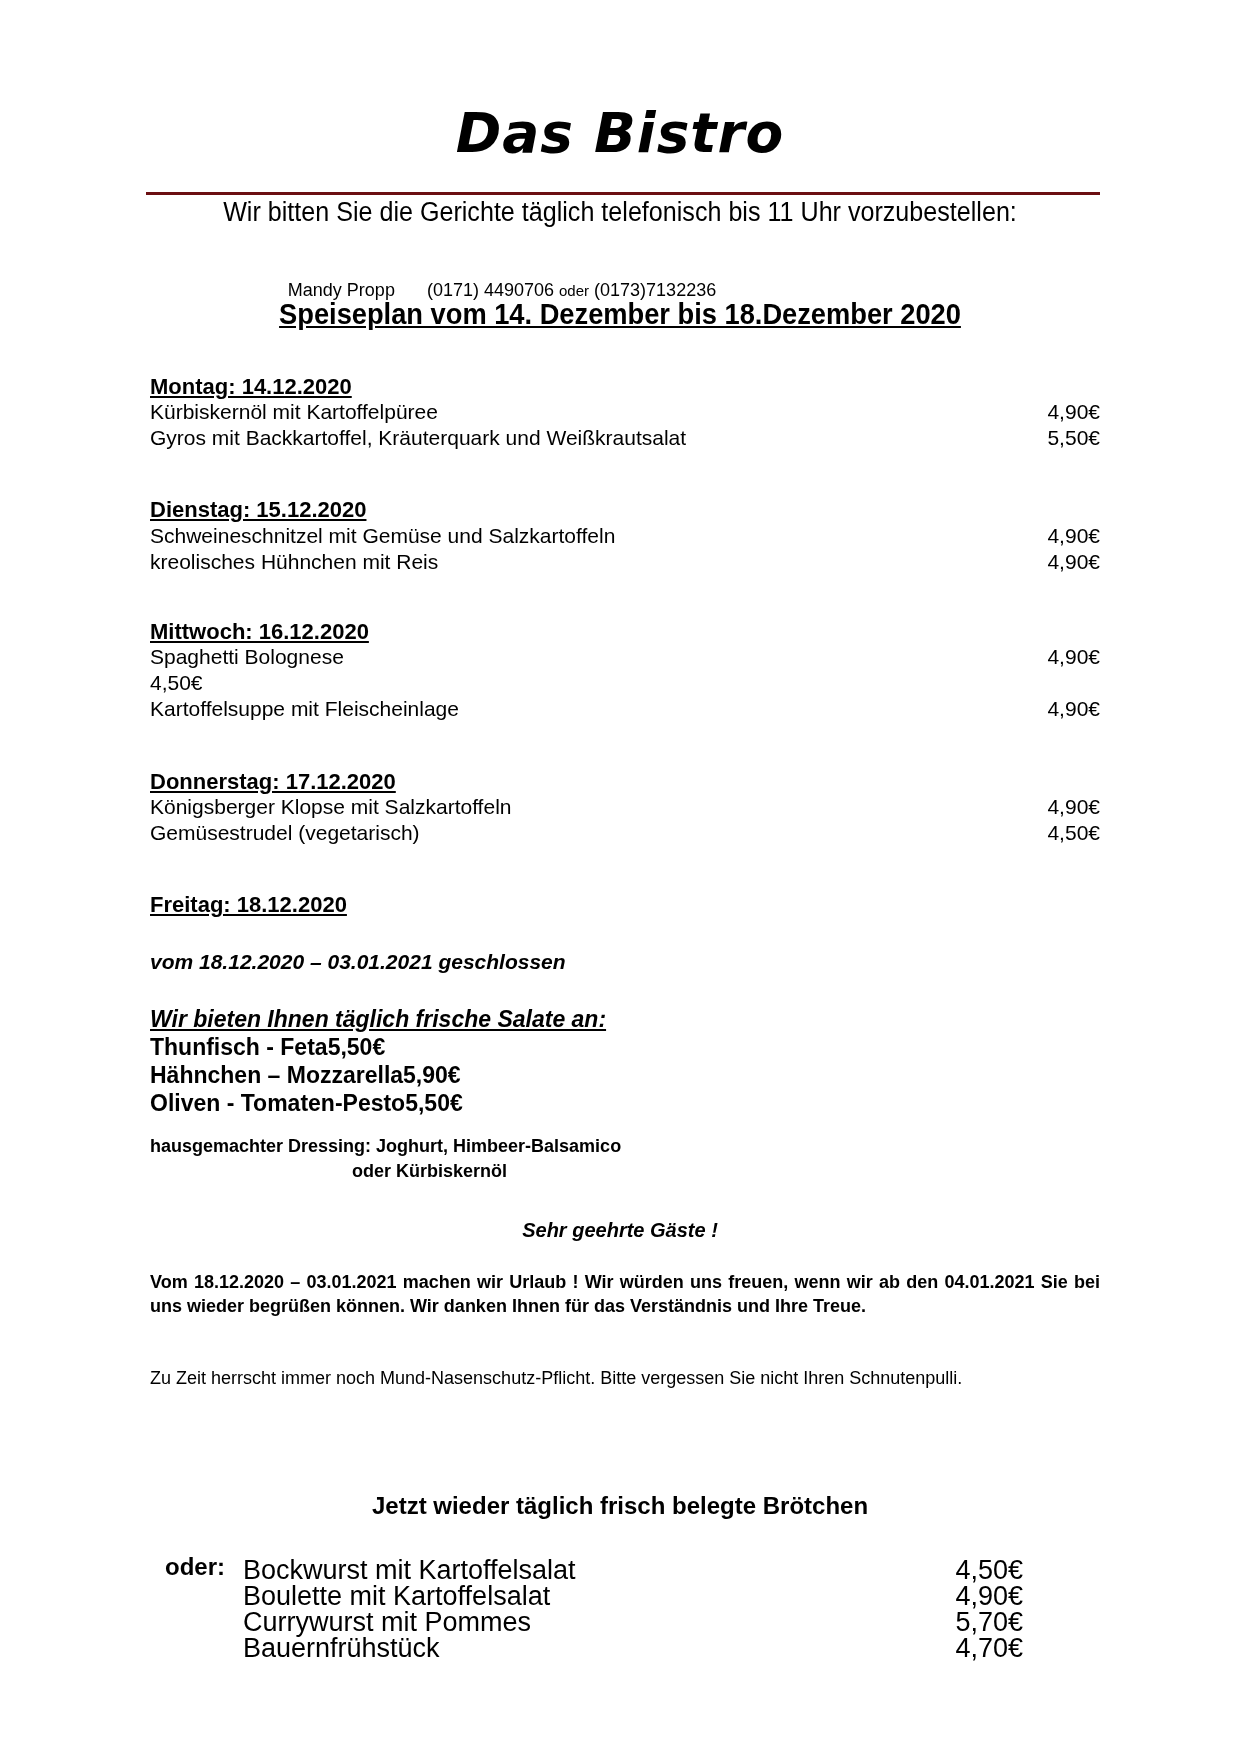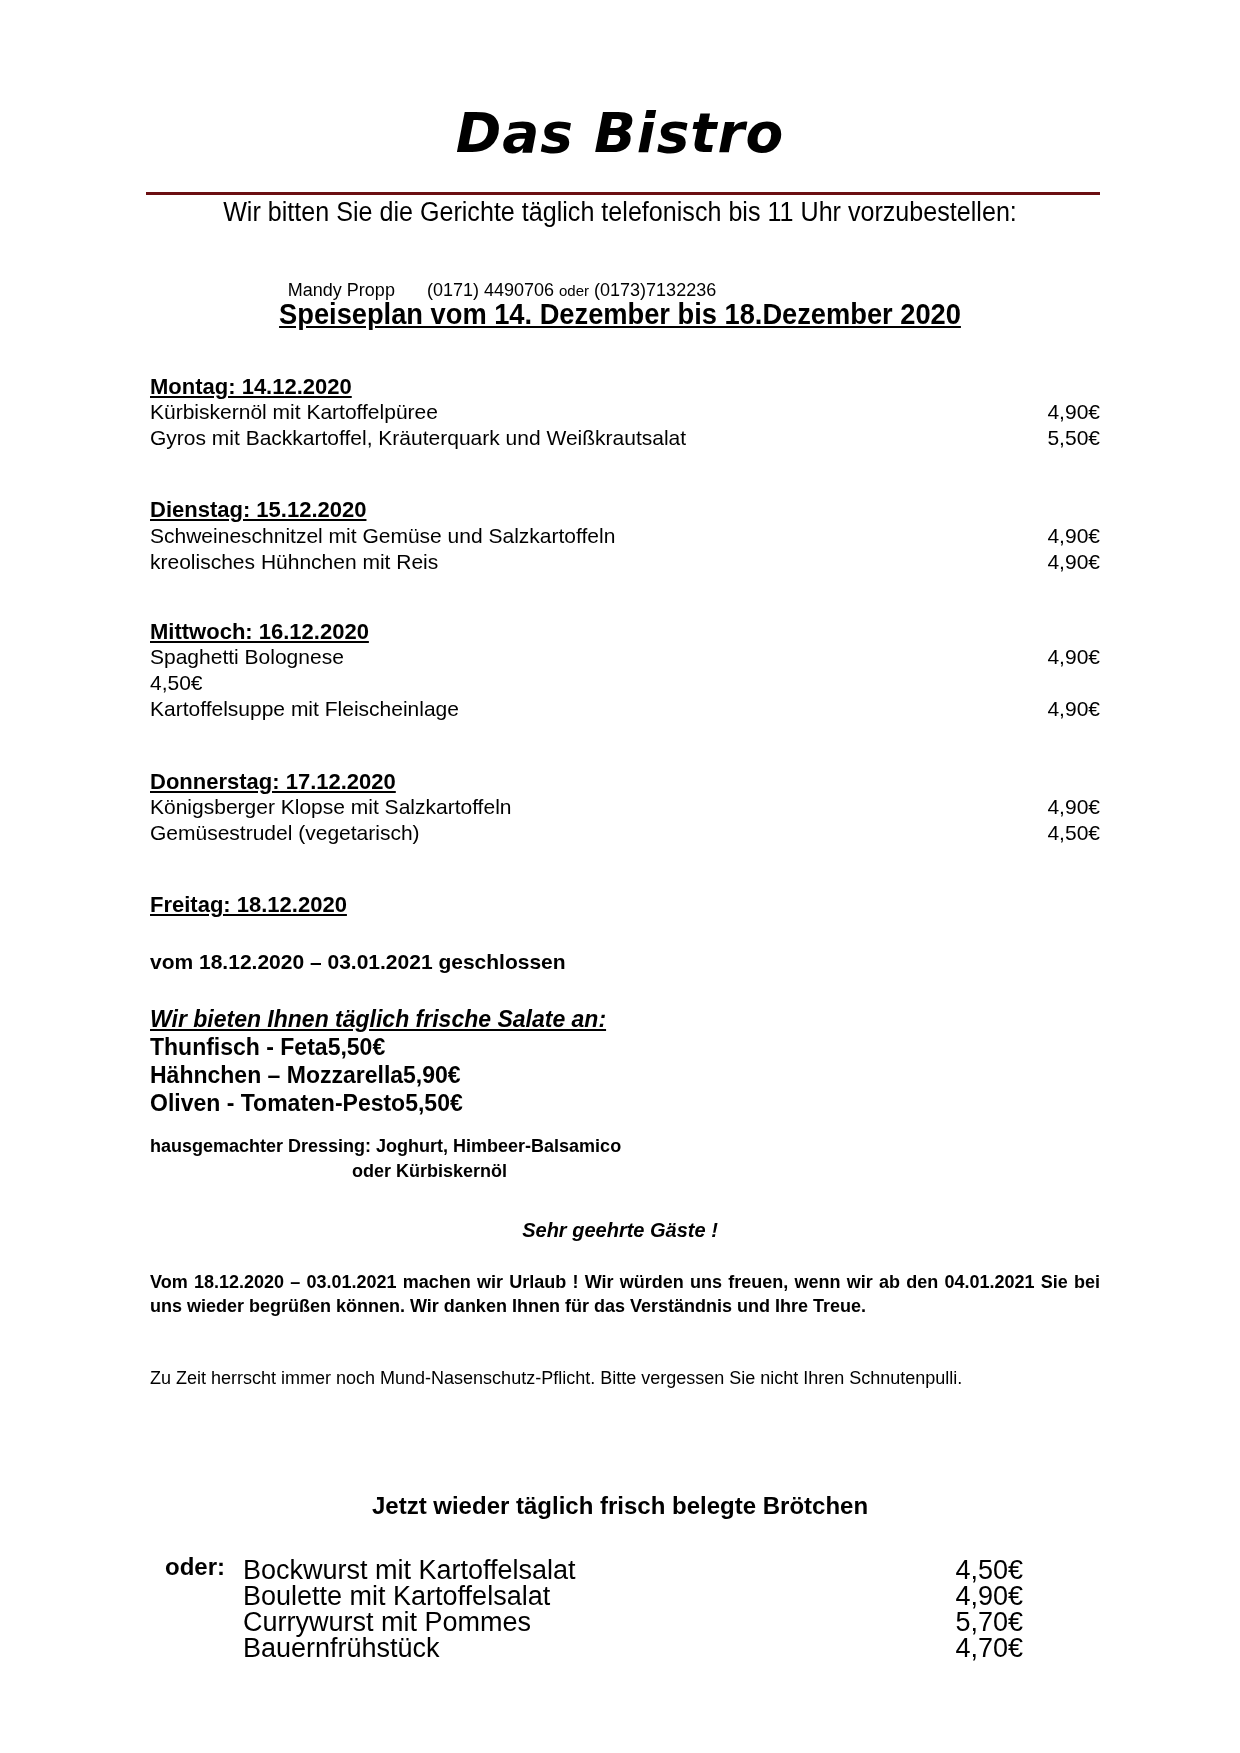--- a/index.html
+++ b/index.html
@@ -10,21 +10,21 @@
            font-family: "DejaVu Sans", sans-serif; font-weight: bold; font-style: italic;
            font-size: 56px; letter-spacing: 1px; transform: scaleX(0.98); }
   .divider { left: 146px; width: 954px; top: 192px; height: 3px; background: #6b0f12; }
   .notice { left: 0; width: 1240px; top: 197px; text-align: center; font-size: 27px; transform: scaleX(0.93); }
   .contact { left: 0; width: 1004px; top: 232px; text-align: center; font-size: 18px; margin-top: 48px; }
   .contact .small { font-size: 15px; }
   .contact .gap { display: inline-block; width: 32px; }
   .plan-title { left: 0; width: 1240px; top: 298px; text-align: center; font-size: 29px; font-weight: bold; text-decoration: underline; transform: scaleX(0.94); }
   .day-h { left: 150px; font-size: 22px; font-weight: bold; text-decoration: underline; }
   .row { left: 150px; width: 950px; font-size: 21px; display: flex; justify-content: space-between; }
-  .closed { left: 150px; font-size: 21px; font-weight: bold; }
+  .closed { left: 150px; font-size: 21px; font-weight: bold; font-style: italic; }
   .salad-h { left: 150px; font-size: 23px; font-weight: bold; font-style: italic; text-decoration: underline; }
   .salad-row { left: 150px; width: 950px; font-size: 23px; font-weight: bold; display: flex; justify-content: flex-start; }
   .dressing { left: 150px; font-size: 18px; font-weight: bold; }
   .greet { left: 0; width: 1240px; top: 1219px; text-align: center; font-size: 20px; font-weight: bold; font-style: italic; }
   .para { left: 150px; width: 950px; top: 1270px; font-size: 18px; font-weight: bold; text-align: justify; line-height: 24px; }
   .mask { left: 150px; width: 960px; top: 1368px; font-size: 18px; }
   .rolls-h { left: 0; width: 1240px; top: 1492px; text-align: center; font-size: 24px; font-weight: bold; }
   .oder { left: 165px; font-size: 24px; font-weight: bold; top: 1553px; }
   .roll-row { left: 243px; width: 780px; font-size: 27px; display: flex; justify-content: space-between; }
 </style>

